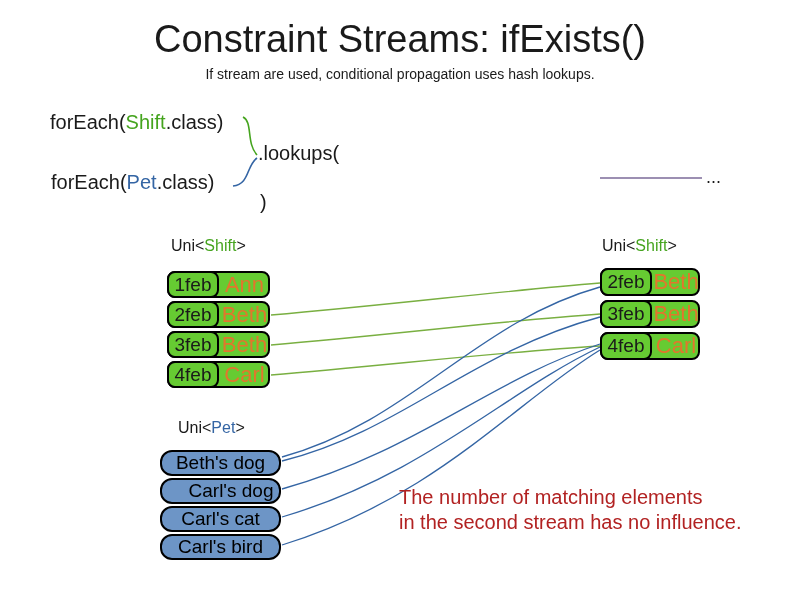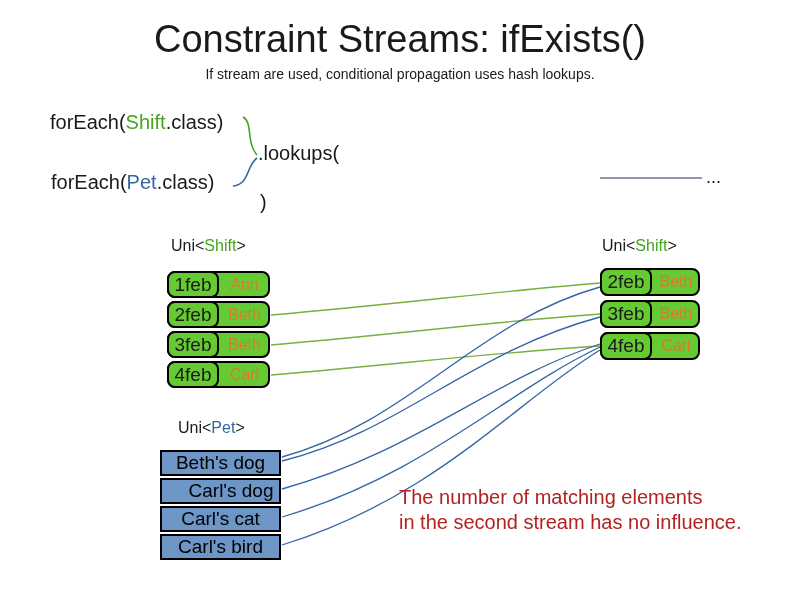--- a/index.html
+++ b/index.html
@@ -18,23 +18,23 @@
   .tgreen{color:var(--type-green);}
   .tblue{color:var(--type-blue);}
   svg.layer{position:absolute;left:0;top:0;z-index:1;}
   .boxes{position:absolute;left:0;top:0;z-index:2;width:708px;height:600px;}
   .srow{position:absolute;box-sizing:border-box;background:var(--cell-green);
         border:2px solid #000;border-radius:8px;}
   .srow .date{position:absolute;left:-2px;top:-2px;bottom:-2px;width:52px;
         background:var(--cell-green);border:2px solid #000;border-radius:8px;
         display:flex;align-items:center;justify-content:center;font-size:19px;color:var(--ink);box-sizing:border-box;}
   .srow .name{position:absolute;left:52px;right:0;top:0;bottom:0;display:flex;
-        align-items:center;justify-content:center;font-size:16px;color:var(--name-orange);}
+        align-items:center;justify-content:center;font-size:22px;color:var(--name-orange);}
   .prow{position:absolute;box-sizing:border-box;background:var(--cell-blue);
-        border:2px solid #000;border-radius:0;display:flex;align-items:center;
+        border:2px solid #000;border-radius:12px;display:flex;align-items:center;
         justify-content:center;font-size:19px;color:#000;}
   .unilabel{font-size:16px;}
   .note{font-size:20px;color:var(--note-red);}
 </style>
 </head>
 <body>
 
 <div class="slide">
 
   <svg class="layer" width="800" height="600" viewBox="0 0 800 600" fill="none">

